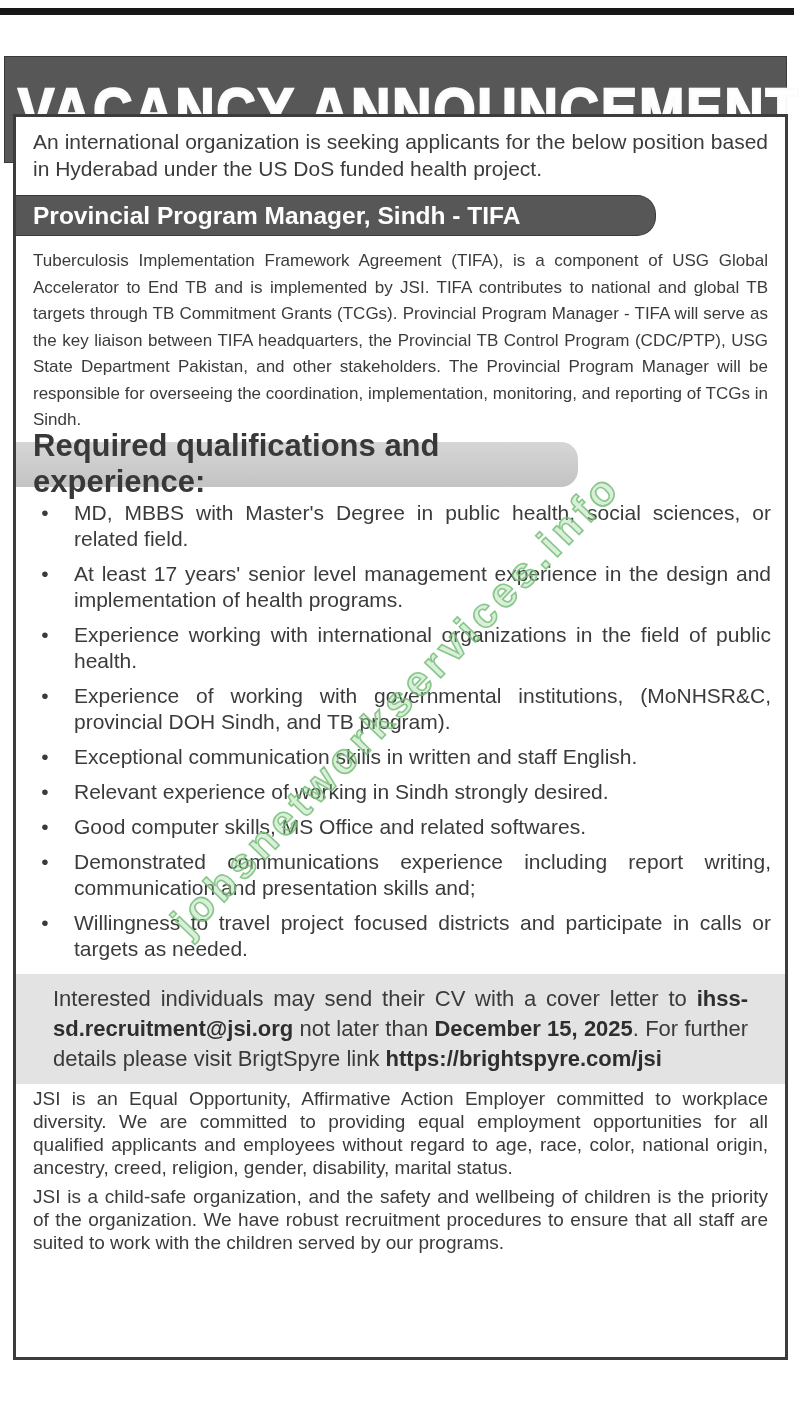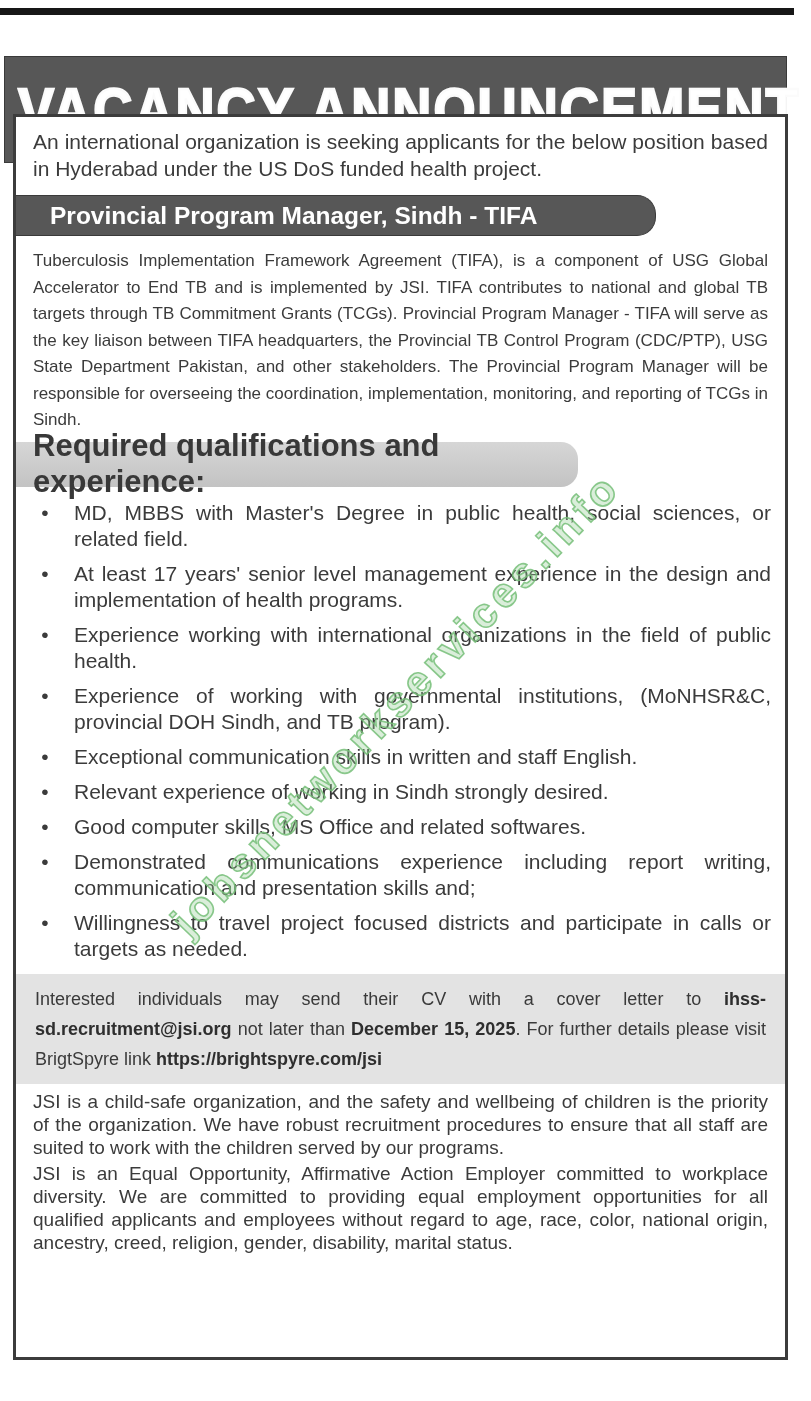--- a/index.html
+++ b/index.html
@@ -17,35 +17,35 @@
     transform:scale(1.04,1.18);-webkit-text-stroke:2px #fbfbfb;
   }
   .main-box{
     position:absolute;left:13px;top:114px;width:775px;height:1246px;
     border:3px solid #3c3c3c;background:#fff;box-sizing:border-box;
   }
   .intro{margin:11px 17px 0 17px;font-size:21px;line-height:27px;text-align:justify;}
   .badge{
     margin-top:13px;width:640px;height:41px;background:#575757;border-radius:0 19px 19px 0;
     color:#fff;font-weight:bold;font-size:24.5px;display:flex;align-items:center;
-    padding-left:34px;box-sizing:border-box;border:1px solid #3a3a3a;border-left:none;
+    padding-left:17px;box-sizing:border-box;border:1px solid #3a3a3a;border-left:none;
   }
   .description{margin:12px 17px 0 17px;font-size:17px;line-height:26.5px;text-align:justify;}
   .section-bar{
     margin-top:8px;width:562px;height:45px;background:linear-gradient(180deg,#d6d6d6,#c3c3c3);
     border-radius:0 17px 17px 0;display:flex;align-items:center;padding-left:17px;
     box-sizing:border-box;font-weight:bold;font-size:31px;color:#383838;
   }
   ul.qual{list-style:none;margin:13px 0 0 0;padding:0 14px 0 0;}
   ul.qual li{display:flex;margin-bottom:9px;font-size:21px;line-height:26px;}
   .bullet-dot{flex:0 0 58px;text-align:center;}
   .li-text{flex:1;text-align:justify;}
   .contact{
-    margin-top:12px;background:#e3e3e3;padding:10px 19px;
-    font-size:18px;line-height:30px;text-align:justify;color:#3a3a3a;
+    margin-top:12px;background:#e3e3e3;padding:10px 37px;
+    font-size:22px;line-height:30px;text-align:justify;color:#3a3a3a;
   }
   .contact b{color:#2e2e2e;}
   .note{margin:6px 17px 0 17px;font-size:19px;line-height:23px;text-align:justify;}
   .note-eeo{margin-top:3px;}
   .footer-line{margin-top:4px;text-align:center;font-weight:bold;font-size:21.5px;color:#333;}
   .watermark{
     position:absolute;left:58px;top:680px;width:676px;text-align:center;
     transform:rotate(-46deg);font-size:42px;font-weight:bold;letter-spacing:5px;
     color:rgba(150,205,150,0.35);-webkit-text-stroke:1.6px rgba(118,190,120,0.85);
     pointer-events:none;white-space:nowrap;z-index:5;
@@ -108,18 +108,18 @@
       <span class="li-text">Demonstrated communications experience including report writing, communication and presentation skills and;</span>
     </li>
     <li>
       <span class="bullet-dot">•</span>
       <span class="li-text">Willingness to travel project focused districts and participate in calls or targets as needed.</span>
     </li>
   </ul>
 
   <div class="contact"><span>Interested individuals may send their CV with a cover letter to </span><b>ihss-sd.recruitment@jsi.org</b><span> not later than </span><b>December 15, 2025</b><span>. For further details please visit BrigtSpyre link </span><b>https://brightspyre.com/jsi</b></div>
 
+  <p class="note note-eeo">JSI is an Equal Opportunity, Affirmative Action Employer committed to workplace diversity. We are committed to providing equal employment opportunities for all qualified applicants and employees without regard to age, race, color, national origin, ancestry, creed, religion, gender, disability, marital status.</p>
   <p class="note">JSI is a child-safe organization, and the safety and wellbeing of children is the priority of the organization. We have robust recruitment procedures to ensure that all staff are suited to work with the children served by our programs.</p>
-  <p class="note note-eeo">JSI is an Equal Opportunity, Affirmative Action Employer committed to workplace diversity. We are committed to providing equal employment opportunities for all qualified applicants and employees without regard to age, race, color, national origin, ancestry, creed, religion, gender, disability, marital status.</p>
 
 </div>
 
 <div class="watermark">jobsnetworkservices.info</div>
 
 </body></html>

